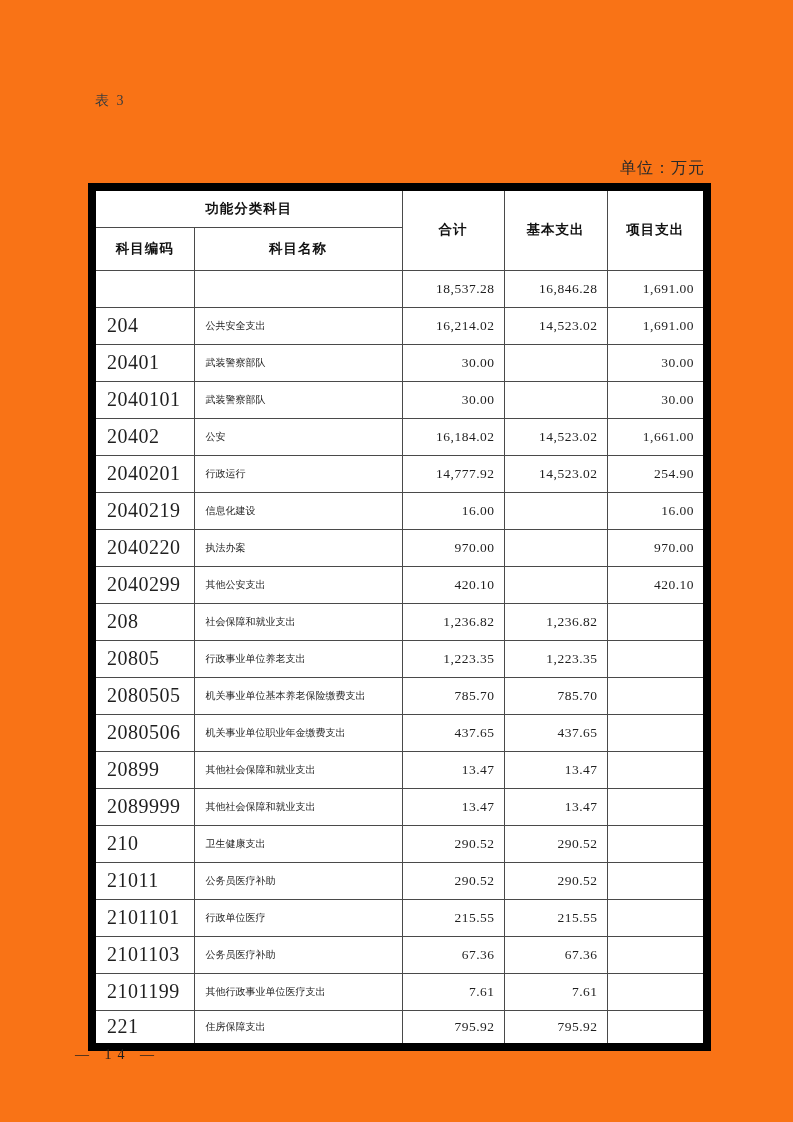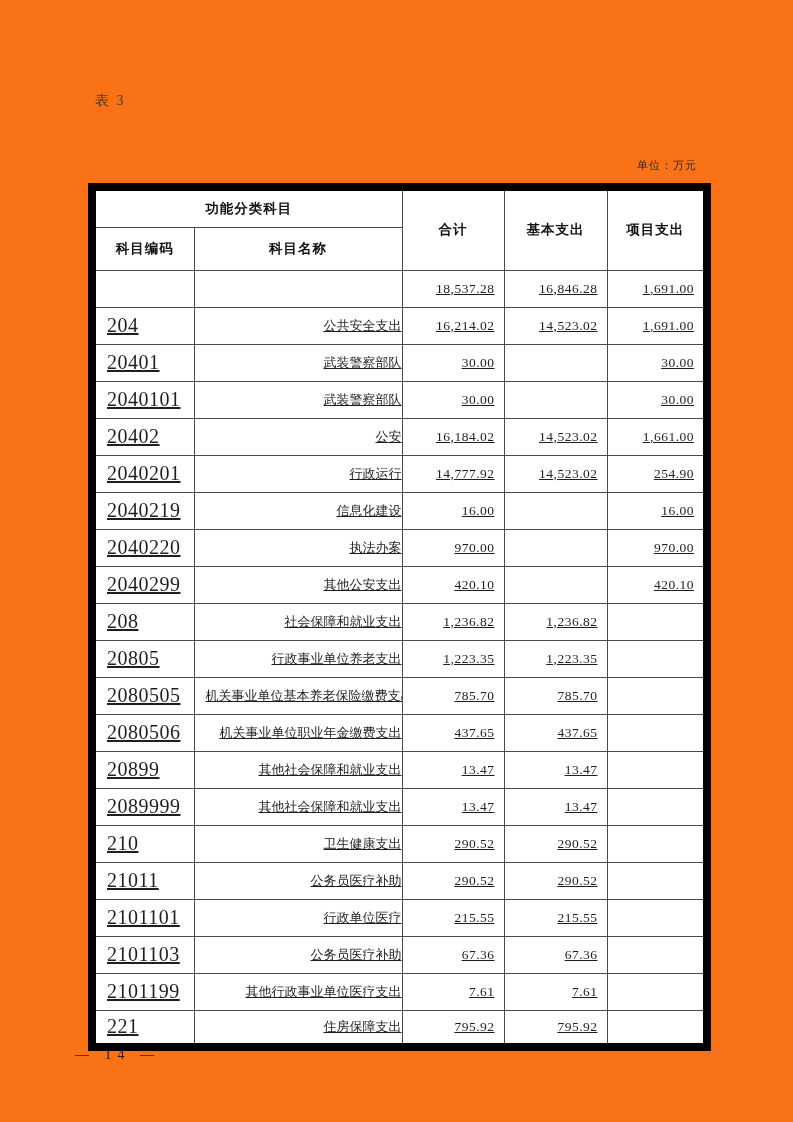--- a/index.html
+++ b/index.html
@@ -33,23 +33,23 @@
     width: 793px;
     text-align: center;
     font-size: 24px;
     font-weight: bold;
     color: #000000;
     letter-spacing: 1px;
   }
 
   .unit-line {
     position: absolute;
-    right: 96px;
+    right: 88px;
     top: 158px;
-    font-size: 11px;
+    font-size: 16px;
     color: #2a2a2a;
     letter-spacing: 1px;
   }
 
   table.budget {
     position: absolute;
     left: 88px;
     top: 183px;
     width: 615px;
     border-collapse: collapse;
@@ -71,32 +71,32 @@
     font-weight: bold;
     text-align: center;
     font-size: 13.5px;
     color: #111111;
     letter-spacing: 1px;
   }
 
   tr.hdr-top th { height: 40px; }
   tr.hdr-sub th { height: 43px; }
 
-  tbody tr { height: 37px; text-decoration: underline; }
+  tbody tr { height: 37px; }
 
   td.col-code {
     text-align: left;
     padding-left: 11px;
     font-size: 20px;
     letter-spacing: 0.5px;
   }
   td.col-name {
-    text-align: right;
+    text-align: left;
     padding-left: 11px;
-    font-size: 13px;
+    font-size: 10px;
   }
   td.col-num {
     text-align: right;
     padding-right: 9px;
     font-size: 13.5px;
     letter-spacing: 0.5px;
   }
 
   .page-footer {
     position: absolute;

